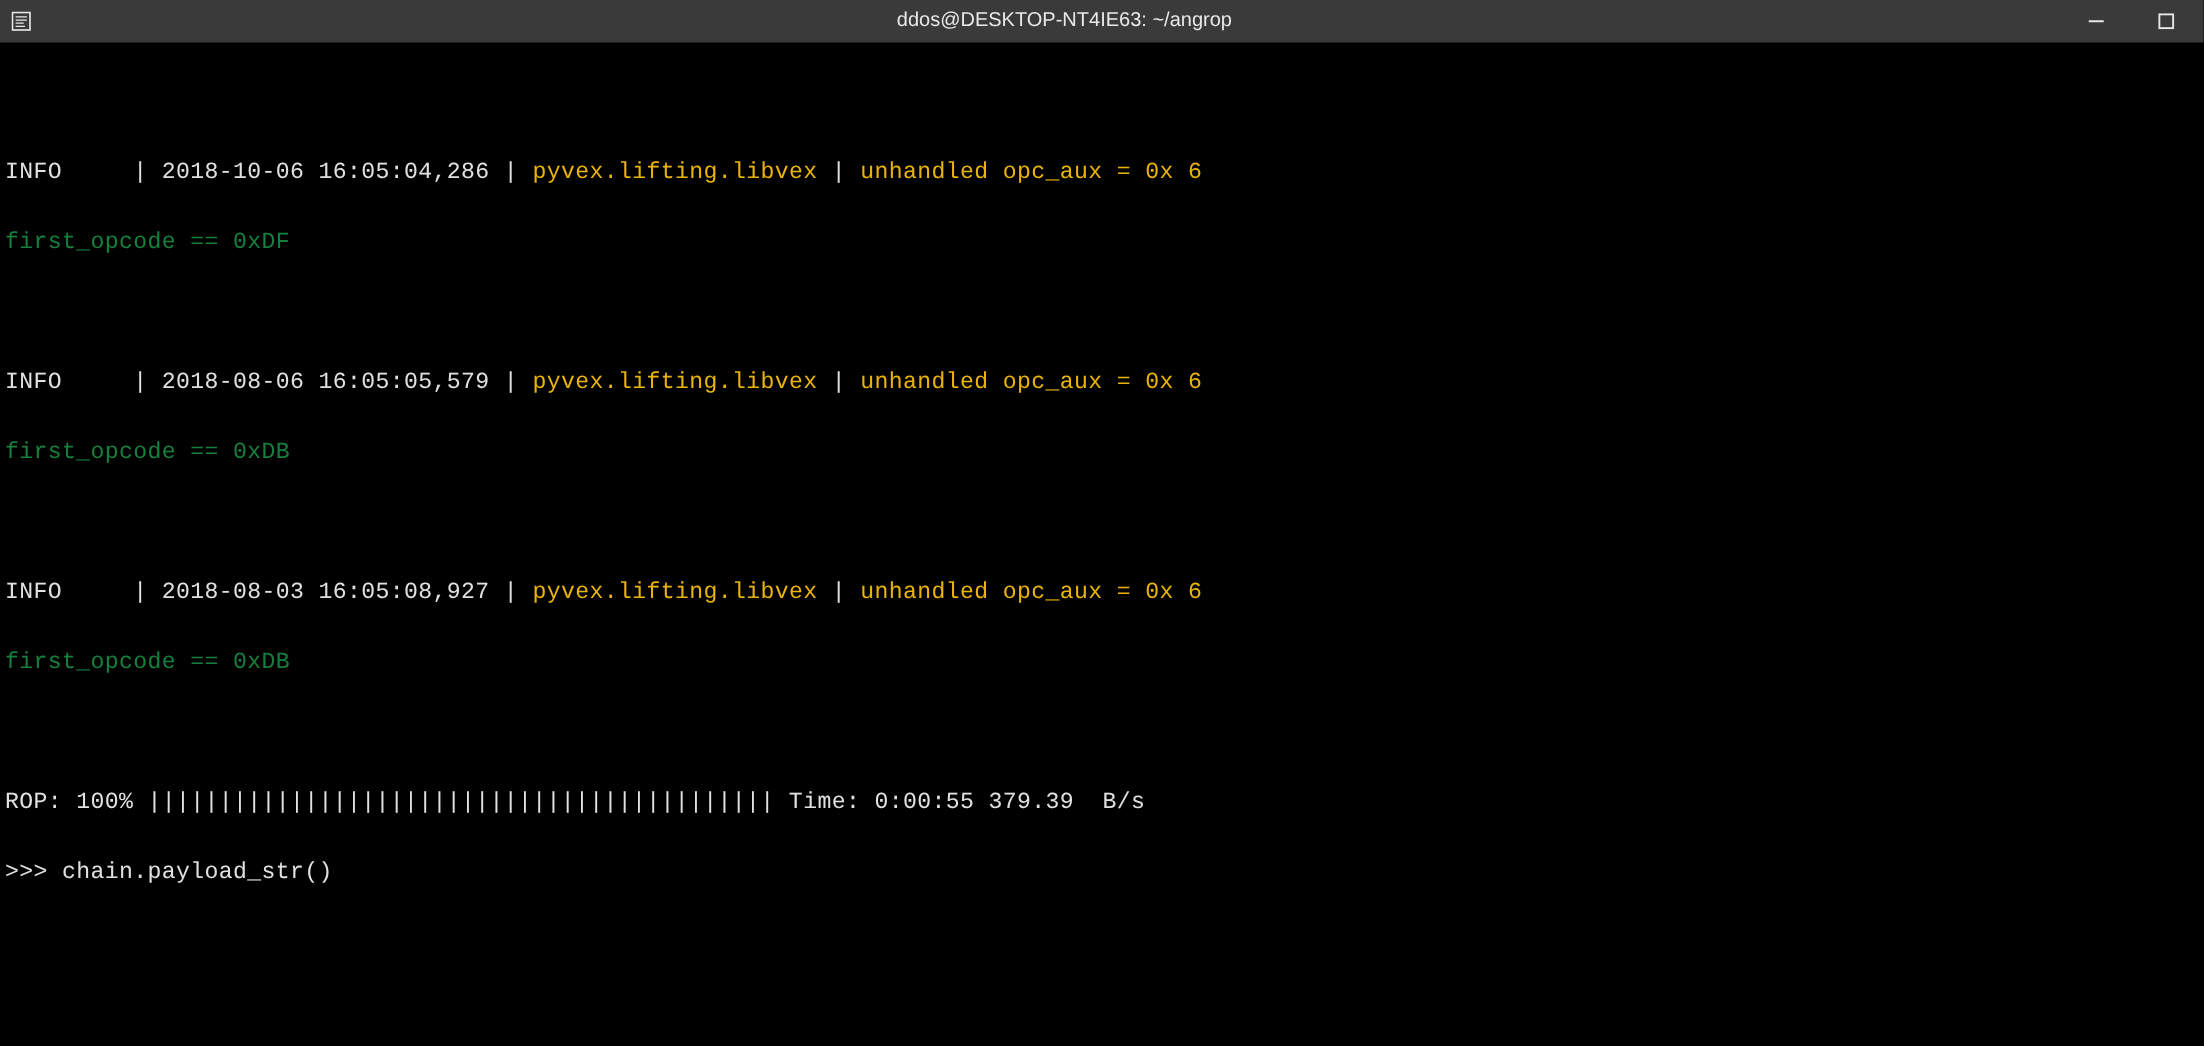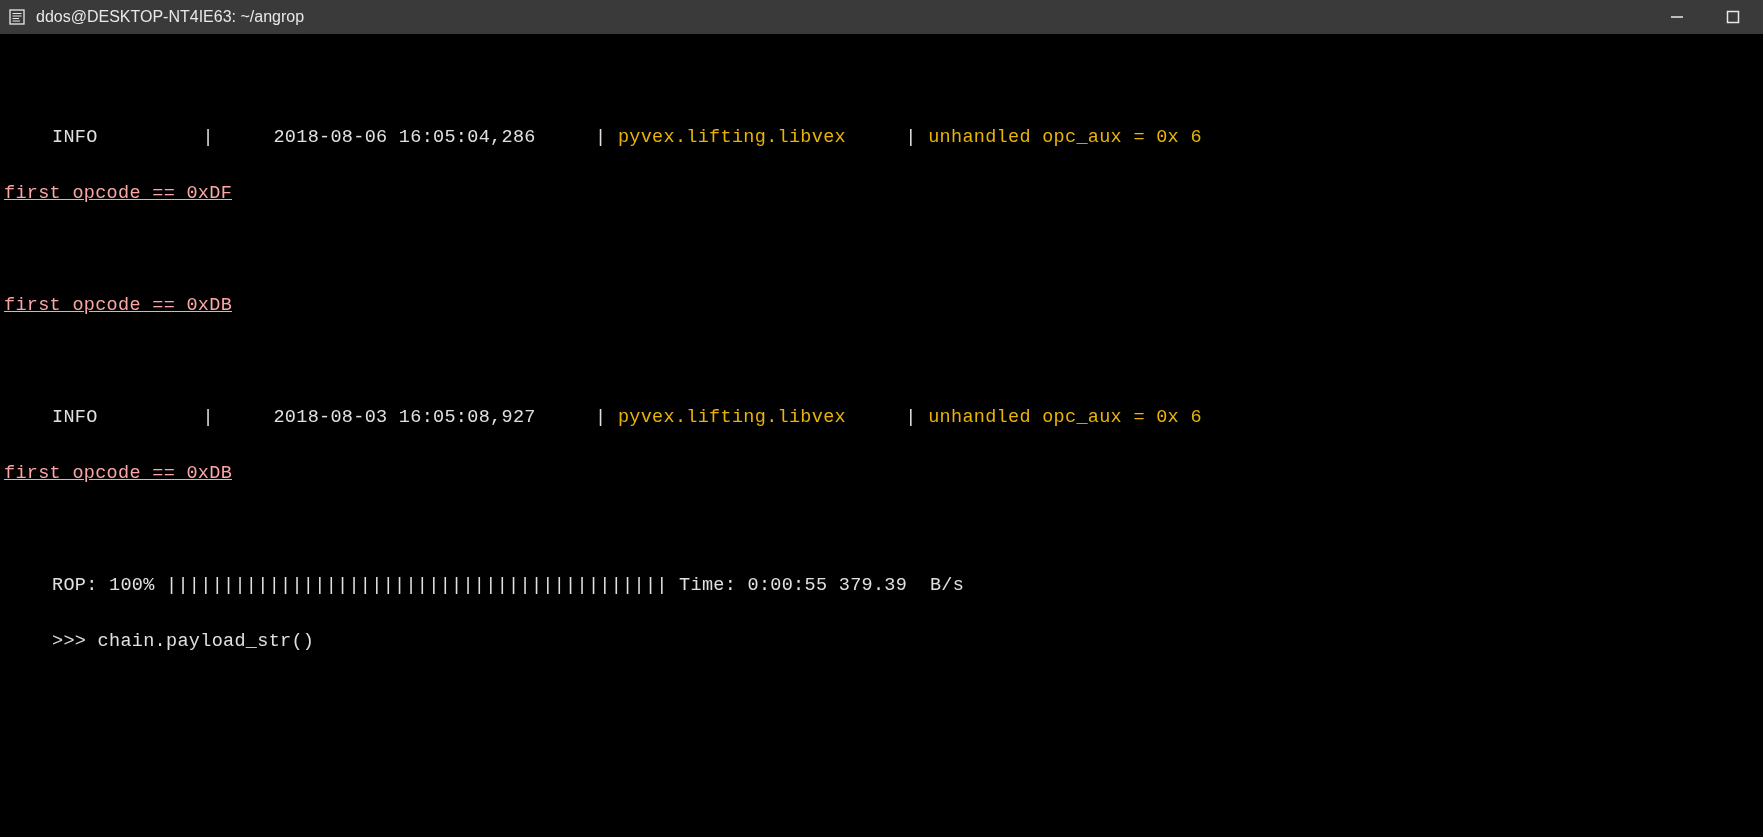--- a/index.html
+++ b/index.html
@@ -14,20 +14,21 @@
     }
     .titlebar {
       background: #3a3a3a;
       height: 34px;
       display: flex;
       align-items: center;
       padding: 0 8px;
       color: #e8e8e8;
       font-family: 'Segoe UI', sans-serif;
       font-size: 16px;
+      text-align: center;
     }
     .titlebar-icon {
       width: 18px;
       height: 18px;
       margin-right: 10px;
       display: flex;
       align-items: center;
       justify-content: center;
     }
     .titlebar-title { flex: 1; }
@@ -45,23 +46,23 @@
       justify-content: center;
       color: #e8e8e8;
     }
     .terminal {
       padding: 6px 4px;
       line-height: 28px;
       white-space: pre;
       letter-spacing: 0.3px;
     }
     .blank-line { height: 28px; }
-    .white { color: #e0e0e0; margin-left: 48px; }
+    .white { color: #e0e0e0; }
     .cyan { color: #eab308; }
-    .blue { color: #fca5a5; text-decoration: underline; }
+    .blue { color: #15803d; }
   </style>
 </head>
 <body>
 
 <div class="titlebar">
   <span class="titlebar-icon">
     <svg width="16" height="16" viewBox="0 0 16 16">
         <rect x="1" y="1" width="14" height="14" fill="none" stroke="#e8e8e8" stroke-width="1.3"></rect>
         <line x1="3.5" y1="4.5" x2="12.5" y2="4.5" stroke="#e8e8e8" stroke-width="1"></line>
         <line x1="3.5" y1="7" x2="12.5" y2="7" stroke="#e8e8e8" stroke-width="1"></line>
@@ -79,23 +80,24 @@
     <span class="win-btn">
       <svg width="14" height="14" viewBox="0 0 14 14">
           <rect x="1.5" y="1.5" width="11" height="11" fill="none" stroke="#e8e8e8" stroke-width="1.5"></rect>
         </svg>
     </span>
   </div>
 </div>
 
 <div class="terminal">
 <div class="blank-line"></div>
-<div><span class="white">INFO    </span><span class="white"> | </span><span class="white">2018-08-06 16:05:04,286</span><span class="white"> | </span><span class="cyan">pyvex.lifting.libvex</span><span class="white"> | </span><span class="cyan">unhandled opc_aux = 0x 6</span></div>
+<div><span class="white">INFO    </span><span class="white"> | </span><span class="white">2018-10-06 16:05:04,286</span><span class="white"> | </span><span class="cyan">pyvex.lifting.libvex</span><span class="white"> | </span><span class="cyan">unhandled opc_aux = 0x 6</span></div>
 <div><span class="blue">first_opcode == 0xDF</span></div>
 <div class="blank-line"></div>
+<div><span class="white">INFO    </span><span class="white"> | </span><span class="white">2018-08-06 16:05:05,579</span><span class="white"> | </span><span class="cyan">pyvex.lifting.libvex</span><span class="white"> | </span><span class="cyan">unhandled opc_aux = 0x 6</span></div>
 <div><span class="blue">first_opcode == 0xDB</span></div>
 <div class="blank-line"></div>
 <div><span class="white">INFO    </span><span class="white"> | </span><span class="white">2018-08-03 16:05:08,927</span><span class="white"> | </span><span class="cyan">pyvex.lifting.libvex</span><span class="white"> | </span><span class="cyan">unhandled opc_aux = 0x 6</span></div>
 <div><span class="blue">first_opcode == 0xDB</span></div>
 <div class="blank-line"></div>
 <div class="white">ROP: 100% |||||||||||||||||||||||||||||||||||||||||||| Time: 0:00:55 379.39  B/s</div>
 <div class="white">&gt;&gt;&gt; chain.payload_str()</div>
 
 
 

